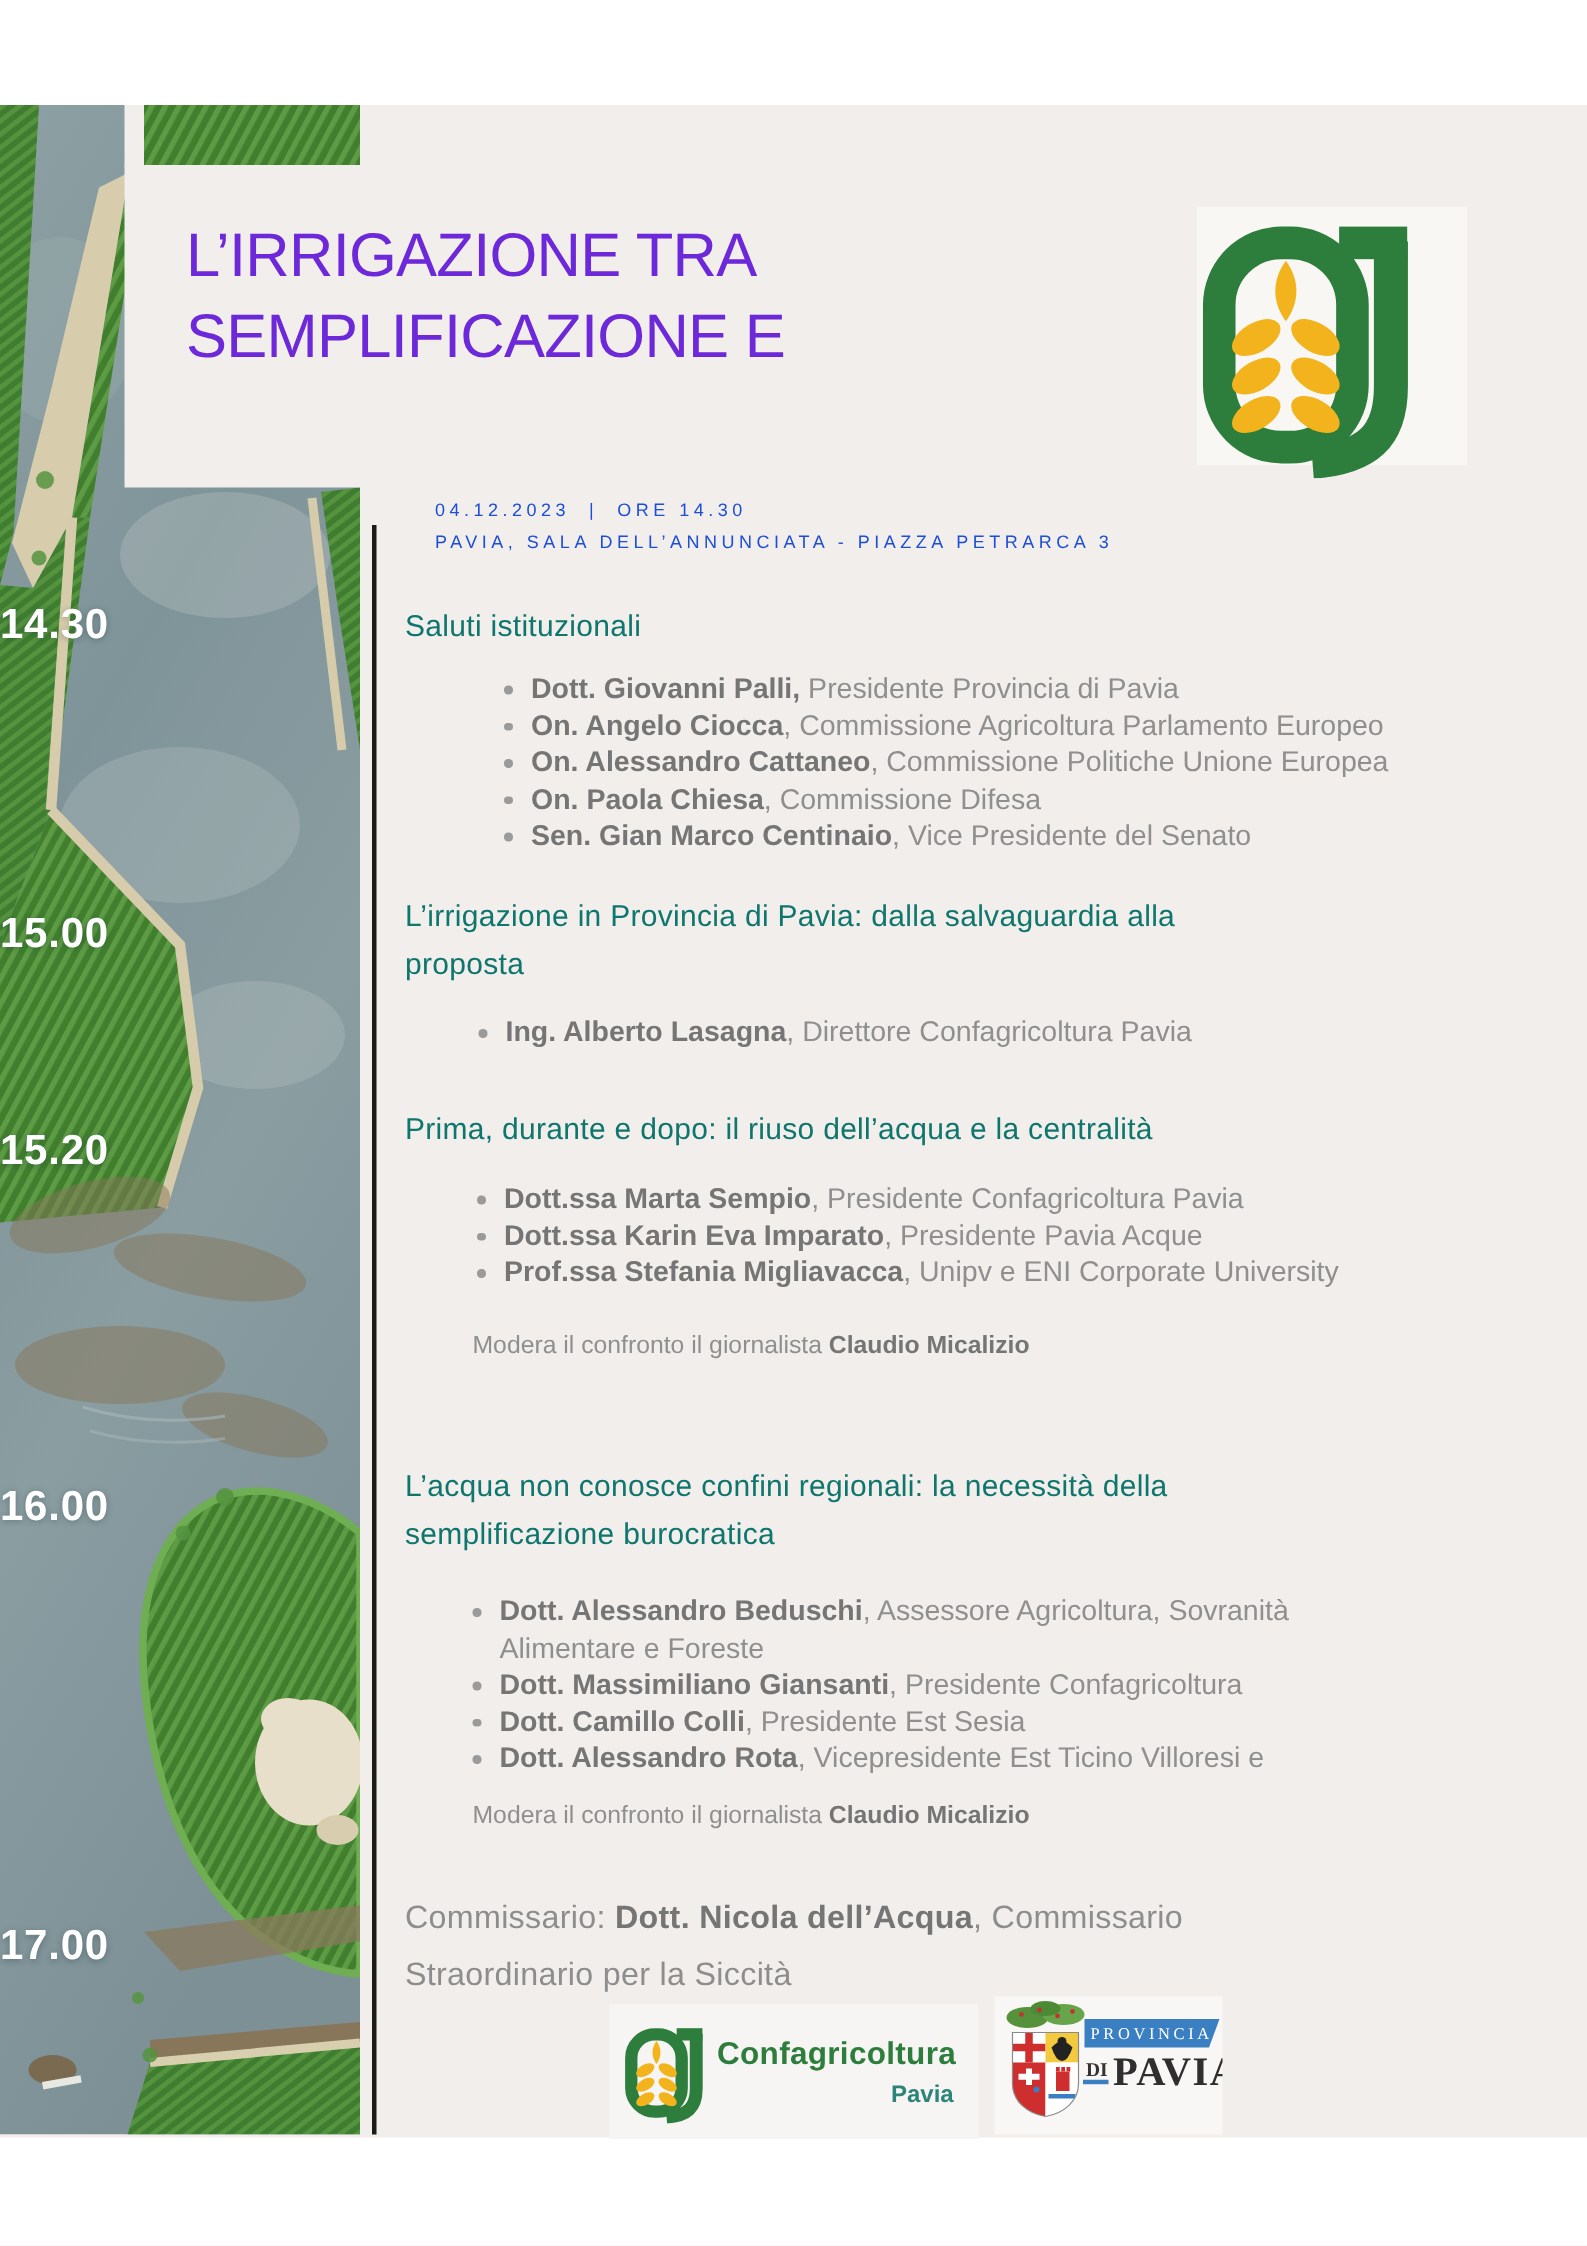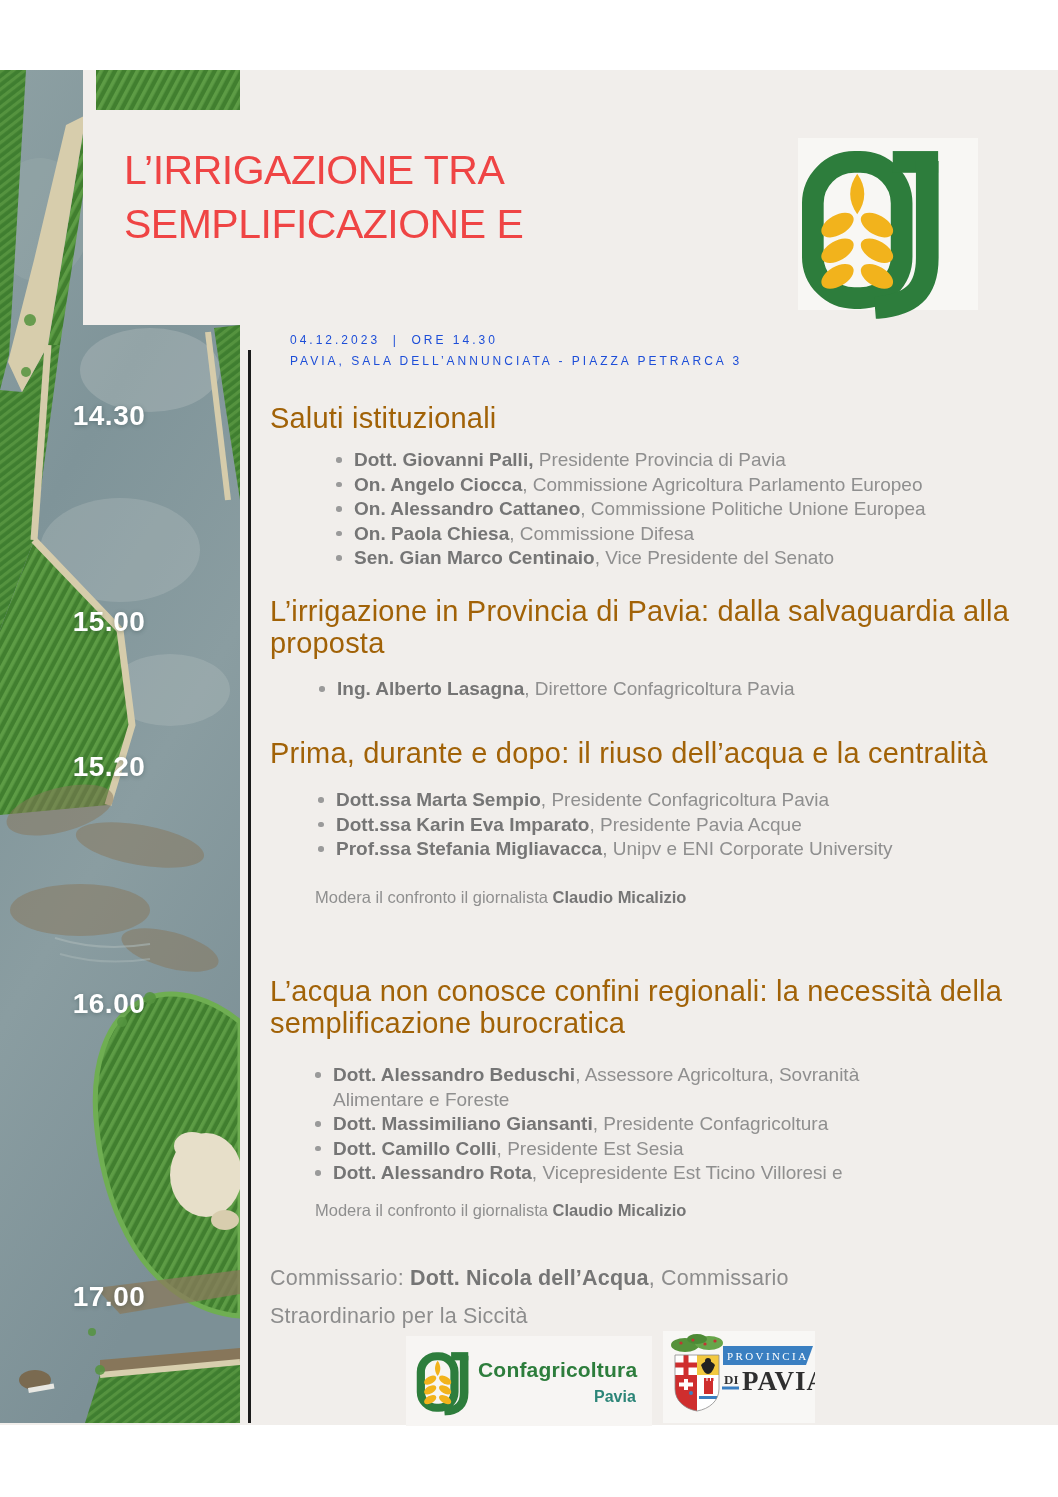--- a/index.html
+++ b/index.html
@@ -2,38 +2,38 @@
 <html><head>
 <meta charset="utf-8">
 <style>
   html,body{margin:0;padding:0}
   body{width:1058px;height:1497px;position:relative;background:#ffffff;
        font-family:"Liberation Sans",sans-serif;overflow:hidden}
   .bg{position:absolute;left:0;top:70px;width:1058px;height:1355px;background:#f1eeeb}
   
   .photo{position:absolute;left:0;top:70px;width:240px;height:1353px}
   .photo svg{display:block}
-  .time{position:absolute;left:0;width:218px;text-align:center;font-weight:bold;
+  .time{position:absolute;left:0;width:218px;text-align:left;font-weight:bold;
         font-size:28px;color:#ffffff;letter-spacing:.5px;
         text-shadow:0 1px 4px rgba(30,55,55,.35)}
   .notch{position:absolute;background:#f1eeeb}
   .divider{position:absolute;left:248px;top:350px;width:3px;height:1073px;background:#1b1b1b}
   
-  .title{position:absolute;left:124px;top:143px;color:#ef4444;font-size:41px;
+  .title{position:absolute;left:124px;top:143px;color:#6d28d9;font-size:41px;
          line-height:54px;letter-spacing:-0.5px;font-weight:400}
   .title div{white-space:nowrap}
   
   .logo-box{position:absolute;left:798px;top:138px;width:180px;height:172px;background:#f8f7f4}
   
   .header-info{position:absolute;left:290px;top:330px;color:#1d4ed8;font-size:12px;
                letter-spacing:3px;line-height:21px}
   .header-info div{white-space:pre}
   
   .session{position:absolute;left:270px;width:740px}
-  .hl{font-size:29px;line-height:32px;color:#a16207;letter-spacing:.2px;white-space:nowrap}
+  .hl{font-size:20px;line-height:32px;color:#0f766e;letter-spacing:.2px;white-space:nowrap}
   ul.speakers{list-style:none;margin:0;padding:0}
   li.sp{position:relative;font-size:19px;line-height:24.5px;color:#8f8f8f;white-space:nowrap}
   li.sp .dot{position:absolute;left:-18px;top:9px;width:5.5px;height:5.5px;border-radius:50%;background:#9a9a9a}
   li.sp b, .modera b, .concl b{color:#757575;font-weight:bold}
   .r2{display:block;white-space:nowrap}
   .modera{font-size:16.5px;line-height:24px;color:#8f8f8f;margin-left:45px;white-space:nowrap}
   .concl{position:absolute;left:270px;top:1259px;font-size:21.5px;line-height:38px;
          color:#8d8d8d;letter-spacing:.2px}
   .concl div{white-space:nowrap}
   

